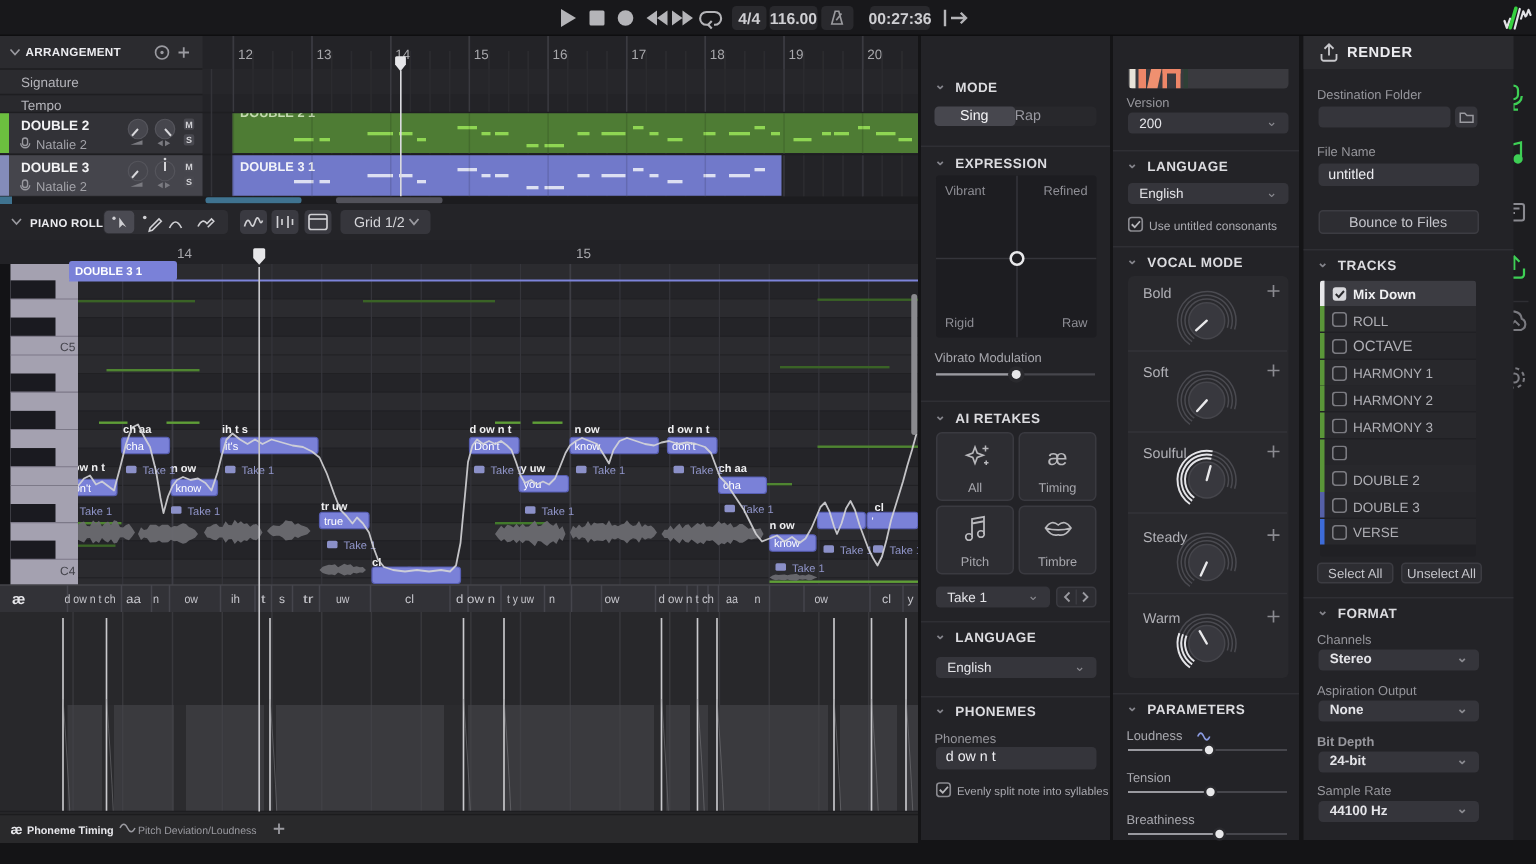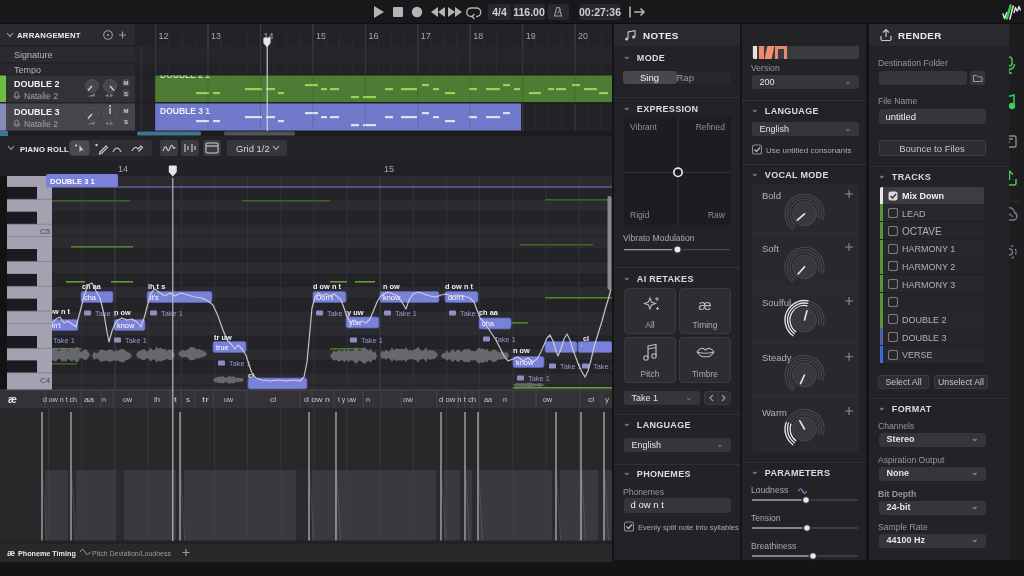--- a/index.html
+++ b/index.html
@@ -566,28 +566,20 @@
     <rect x="607.5" y="60" width="4" height="94" rx="2" fill="#8a8a8e"></rect>
     <rect x="0" y="407" width="612" height="19" fill="#29292b"></rect>
     <line x1="0" y1="407" x2="612" y2="407" stroke="#1c1c1e"></line>
     <text x="7" y="420" fill="#e8e8ec" font-size="9" font-weight="bold">æ</text>
     <text x="18" y="420" fill="#e8e8ec" font-size="7.2" font-weight="bold">Phoneme Timing</text>
     <path d="M80,416 q2.5,-5 5,0 q2.5,5 5,0" fill="none" stroke="#9a9aa0" stroke-width="1"></path>
     <text x="92" y="420" fill="#9a9aa0" font-size="7">Pitch Deviation/Loudness</text>
     <path d="M186,413 v7 M182.5,416.5 h7" stroke="#9a9aa0" stroke-width="1.2"></path>
   </svg>
 <div class="panel" style="left:614px;width:126px;">
-    <div class="phead">
-      <svg width="16" height="13" style="margin-left:9px">
-        <path d="M5,10 V3 l7,-1.3 V8" stroke="#c8c8cc" stroke-width="1.1" fill="none"></path>
-        <circle cx="3.6" cy="10" r="1.5" fill="#c8c8cc"></circle>
-        <circle cx="10.6" cy="8" r="1.5" fill="#c8c8cc"></circle>
-      </svg>
-      <span style="margin-left:4px">NOTES</span>
-    </div>
     <div class="shead" style="left:9px;top:29px;">MODE</div>
     <div class="abs" style="left:8.5px;top:46.5px;width:108px;height:13.5px;background:#28282c;border-radius:3px;"></div>
     <div class="abs" style="left:8.5px;top:46.5px;width:54px;height:13.5px;background:#47474e;border-radius:3px;color:#f2f2f4;font-size:9.5px;text-align:center;line-height:13.5px;">Sing</div>
     <div class="abs" style="left:62.5px;top:46.5px;width:54px;height:13.5px;color:#9a9aa2;font-size:9.5px;line-height:13.5px;">Rap</div>
     <div class="sep" style="top:72.5px;"></div>
     <div class="shead" style="left:9px;top:80px;">EXPRESSION</div>
     <div class="abs" style="left:9.5px;top:93px;width:107px;height:107.5px;background:#1d1d21;border-radius:2px;"></div>
     <svg class="abs" style="left:9.5px;top:93px" width="107" height="108">
 <line x1="54" y1="0" x2="54" y2="108" stroke="#35353b"></line>
       <line x1="0" y1="55.3" x2="107" y2="55.3" stroke="#35353b"></line>
@@ -770,21 +762,21 @@
       <svg class="abs" style="left:8px;top:4.0px" width="10" height="10">
         <rect x="0.5" y="0.5" width="9" height="9" rx="2" fill="#d8d8dc"></rect>
         <path d="M2.5,5 l2,2 l3.5,-4" stroke="#2a2a2e" stroke-width="1.3" fill="none"></path>
       </svg>
       <div class="abs" style="left:22px;top:4.5px;color:#f0f0f2;font-size:9px;font-weight:bold;">Mix Down</div>
       <div class="abs" style="left:0;top:17.7px;width:104px;height:17.2px;background:#28282c;"></div>
       <div class="abs" style="left:0;top:17.7px;width:2.5px;height:17.2px;background:#5a9638;"></div>
       <svg class="abs" style="left:8px;top:21.7px" width="10" height="10">
         <rect x="0.5" y="0.5" width="9" height="9" rx="2" fill="none" stroke="#7a7a80" stroke-width="1.1"></rect>
       </svg>
-      <div class="abs" style="left:22px;top:22.2px;color:#b0b0b6;font-size:9px;font-weight:normal;">LEAD</div>
+      <div class="abs" style="left:22px;top:22.2px;color:#b0b0b6;font-size:9px;font-weight:normal;">ROLL</div>
       <div class="abs" style="left:0;top:35.4px;width:104px;height:17.2px;background:#26262a;"></div>
       <div class="abs" style="left:0;top:35.4px;width:2.5px;height:17.2px;background:#5a9638;"></div>
       <svg class="abs" style="left:8px;top:39.4px" width="10" height="10">
         <rect x="0.5" y="0.5" width="9" height="9" rx="2" fill="none" stroke="#7a7a80" stroke-width="1.1"></rect>
       </svg>
       <div class="abs" style="left:22px;top:39.9px;color:#b0b0b6;font-size:10px;font-weight:normal;">OCTAVE</div>
       <div class="abs" style="left:0;top:53.1px;width:104px;height:17.2px;background:#28282c;"></div>
       <div class="abs" style="left:0;top:53.1px;width:2.5px;height:17.2px;background:#5a9638;"></div>
       <svg class="abs" style="left:8px;top:57.1px" width="10" height="10">
         <rect x="0.5" y="0.5" width="9" height="9" rx="2" fill="none" stroke="#7a7a80" stroke-width="1.1"></rect>

